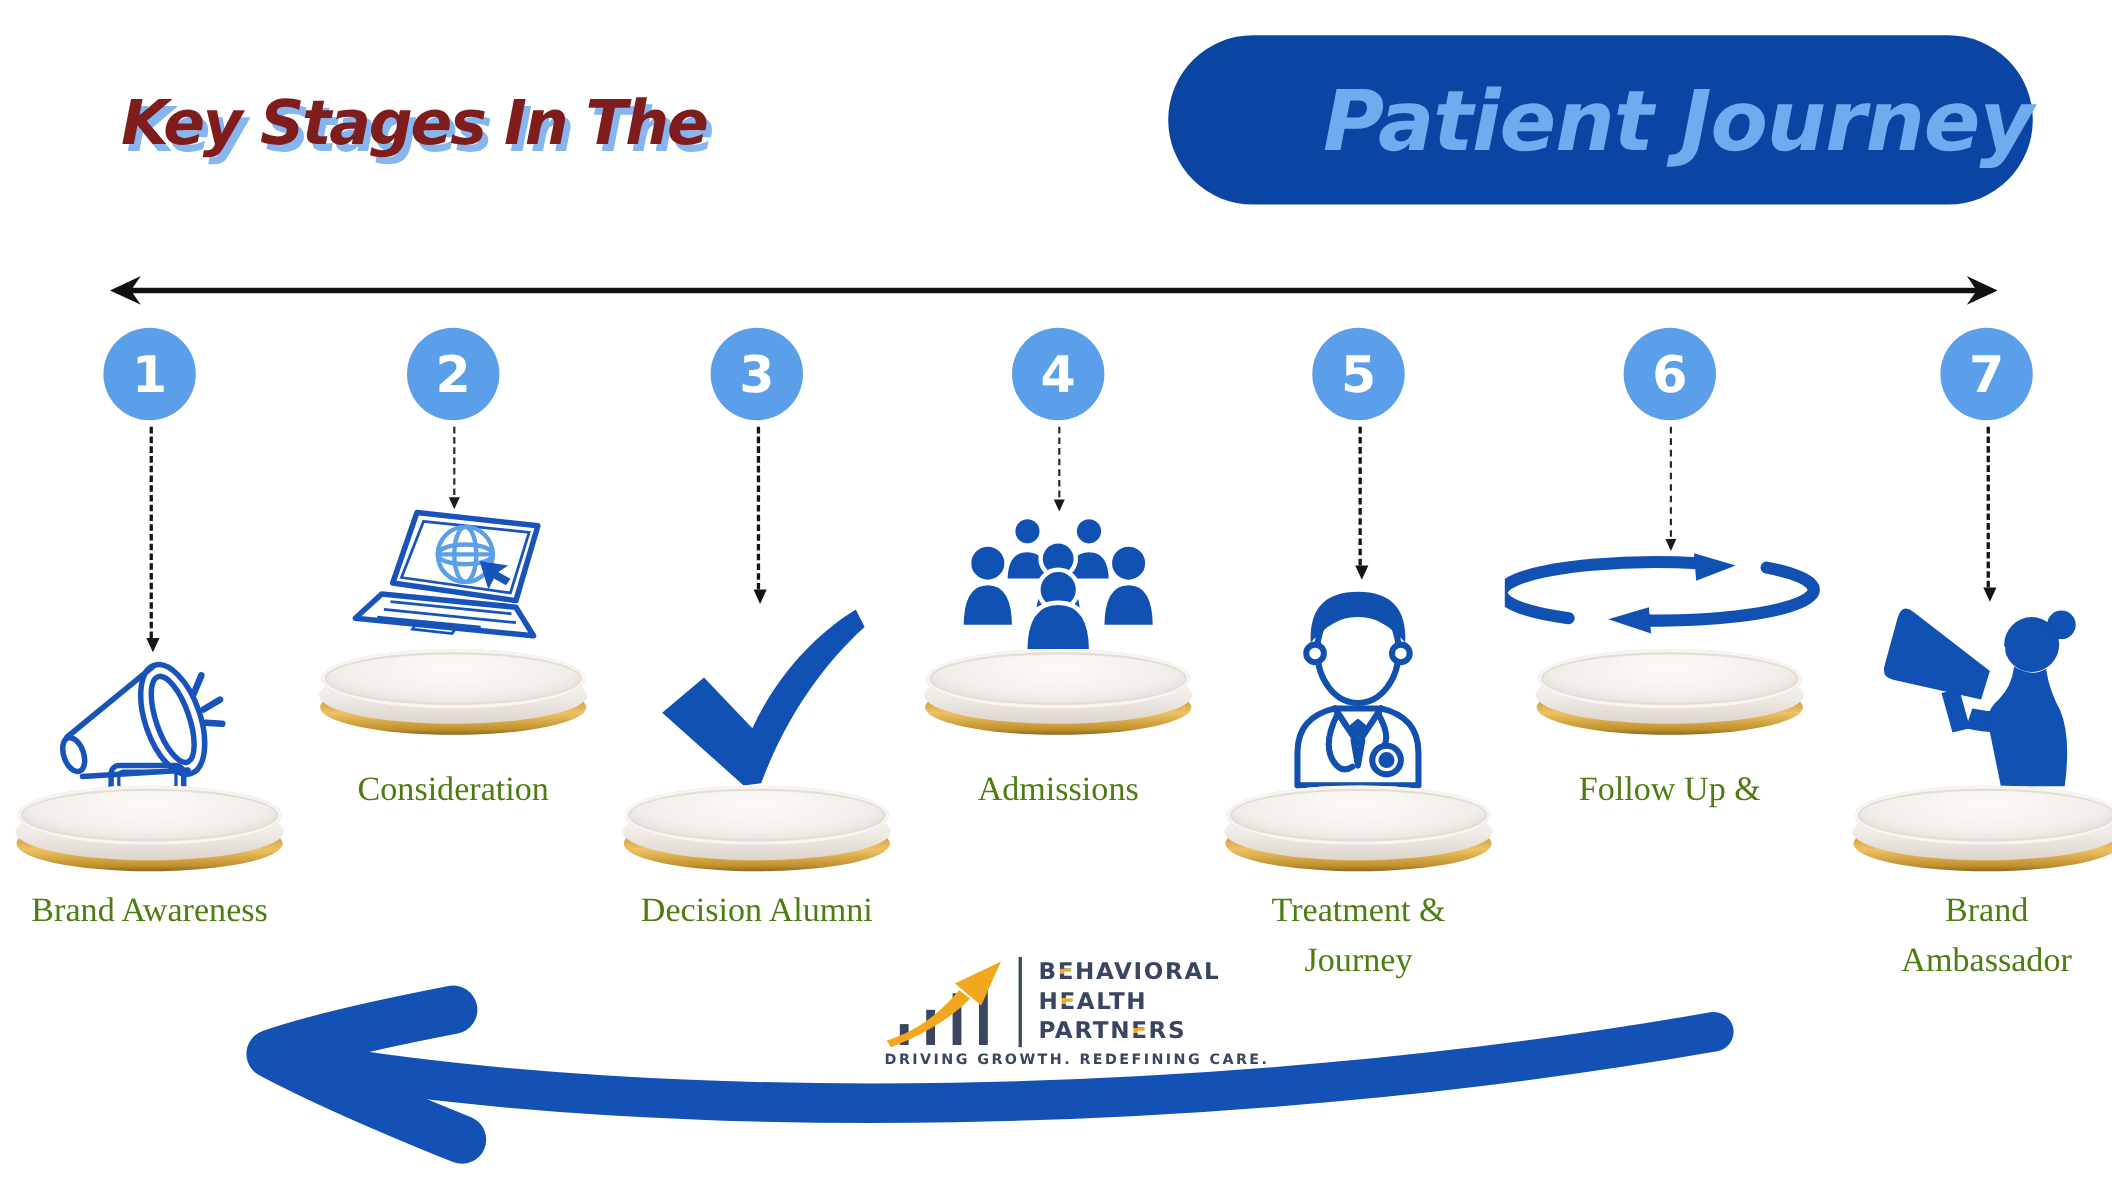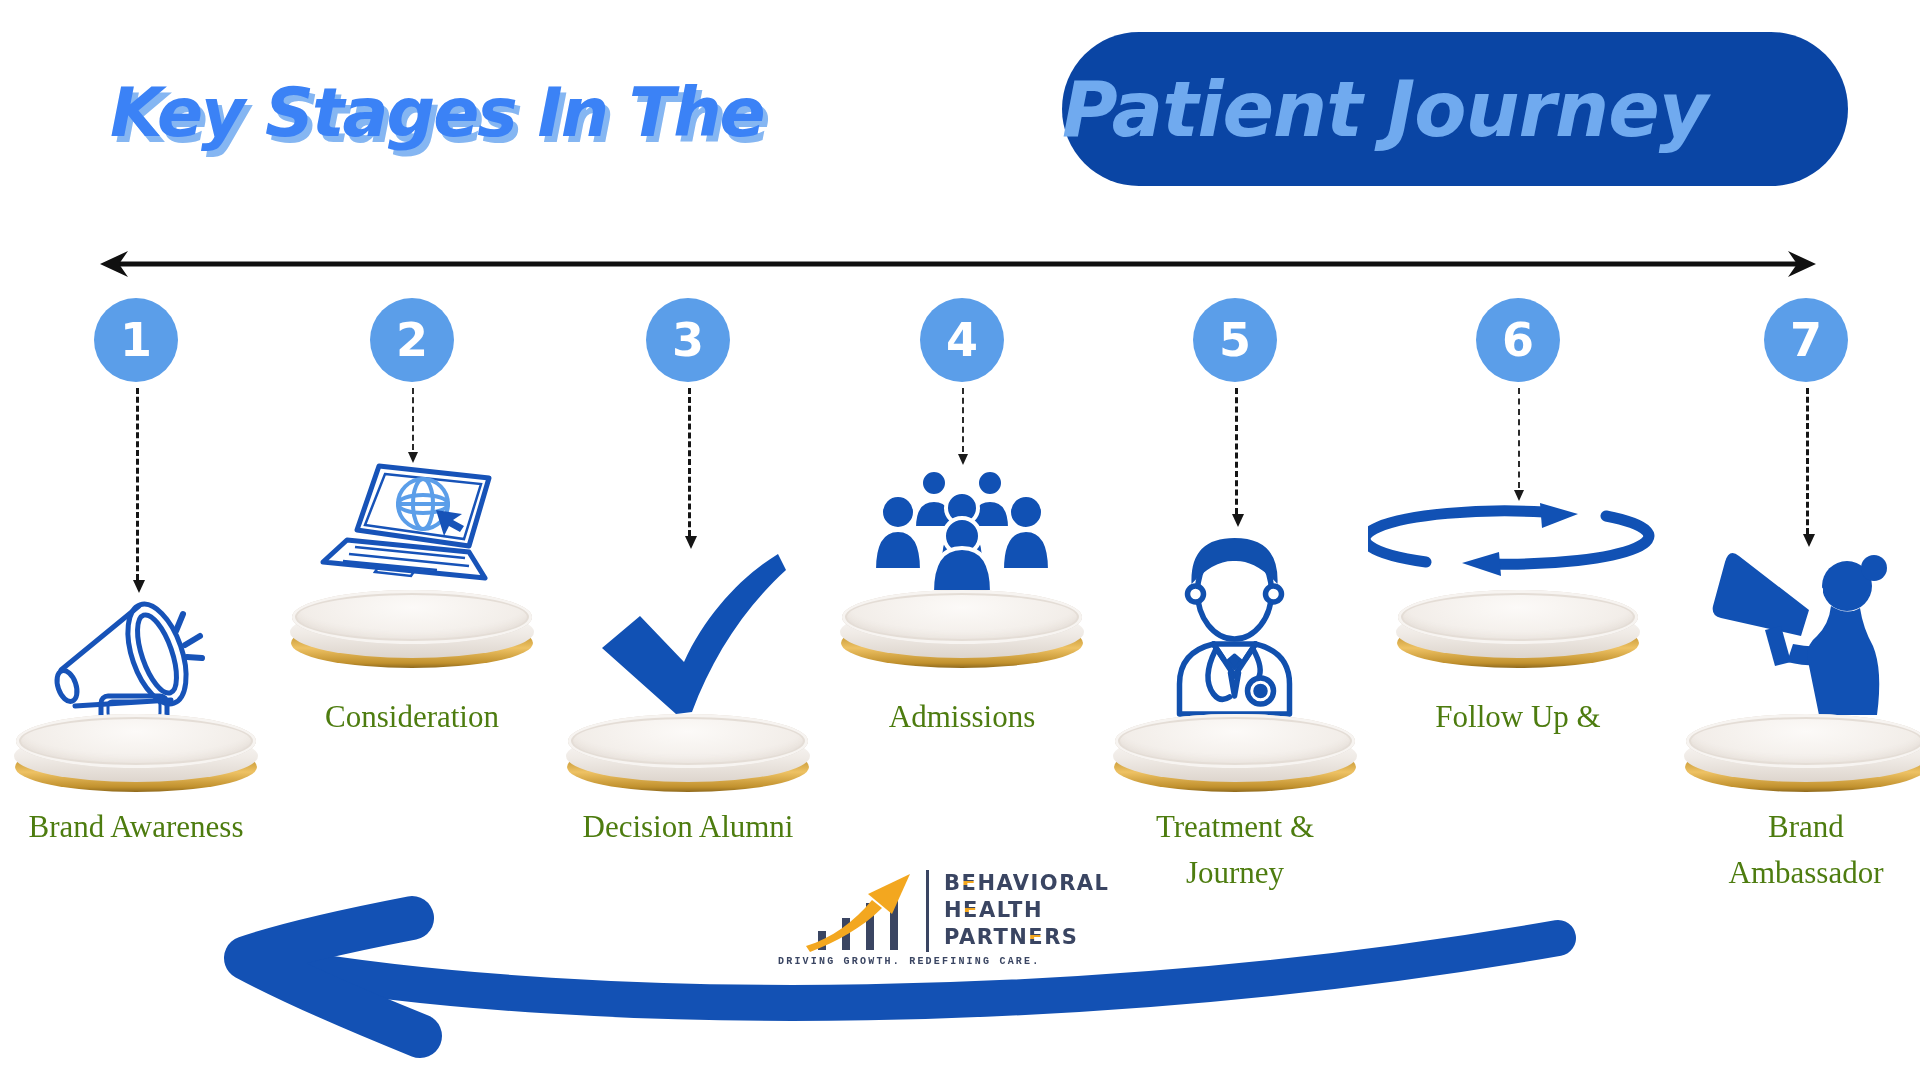--- a/index.html
+++ b/index.html
@@ -4,27 +4,27 @@
 <style>
   html,body{margin:0;padding:0;}
   body{
     width:1920px;height:1080px;position:relative;overflow:hidden;
     background:#ffffff;font-family:"DejaVu Sans",sans-serif;
   }
   
   .title-plain{
     position:absolute;left:110px;top:48px;height:130px;line-height:130px;
     font-family:"DejaVu Sans",sans-serif;font-weight:bold;font-style:italic;
-    font-size:68px;letter-spacing:-2px;color:#3b82f6;
+    font-size:56px;letter-spacing:-2px;color:#7f1d1d;
     text-shadow:5px 6px 0 #85B6F2;white-space:nowrap;
   }
   .title-pill{
     position:absolute;left:1062px;top:32px;width:786px;height:154px;
     background:#0A45A4;border-radius:77px;
-    display:flex;align-items:center;justify-content:flex-start;
+    display:flex;align-items:center;justify-content:flex-end;
   }
   .title-highlight{
     font-family:"DejaVu Sans",sans-serif;font-weight:bold;font-style:italic;
     font-size:76px;letter-spacing:-1px;color:#70AAEF;white-space:nowrap;
   }
   
   .timeline-arrow{position:absolute;left:96px;top:248px;}
   
   .stage{position:absolute;top:0;width:300px;height:920px;}
   .s1{left:-14px}.s2{left:262px}.s3{left:538px}.s4{left:812px}.s5{left:1085px}.s6{left:1368px}.s7{left:1656px}
@@ -68,22 +68,22 @@
     text-align:center;font-family:"Liberation Serif",serif;
     font-size:31px;color:#4d7c0f;line-height:46px;
   }
   .odd .label{top:804px;} .even .label{top:694px;}
   
   .logo{position:absolute;left:778px;top:858px;width:376px;height:122px;}
   .logo-mark{position:absolute;left:26px;top:10px;}
   .logo-divider{position:absolute;left:148px;top:12px;width:3px;height:82px;background:#3A4562;}
   .logo-words{position:absolute;left:166px;top:12px;color:#3A4562;font-weight:bold;
     font-size:21px;line-height:27px;letter-spacing:1.5px;white-space:nowrap;}
-  .logo-tagline{position:absolute;left:0;right:0;top:98px;text-align:left;color:#3A4562;
-    font-weight:bold;font-size:10px;letter-spacing:2.2px;white-space:nowrap;font-family:Liberation Mono, monospace;}
+  .logo-tagline{position:absolute;left:0;right:0;top:98px;text-align:right;color:#3A4562;
+    font-weight:bold;font-size:13px;letter-spacing:2.2px;white-space:nowrap;}
   .e-accent{
     background:linear-gradient(180deg,#3A4562 0%,#3A4562 40%,#F3A71F 40%,#F3A71F 60%,#3A4562 60%,#3A4562 100%);
     -webkit-background-clip:text;background-clip:text;color:transparent;
   }
   
   .return-arrow{position:absolute;left:180px;top:878px;}
   svg{display:block;}
 </style>
 </head>
 <body>

